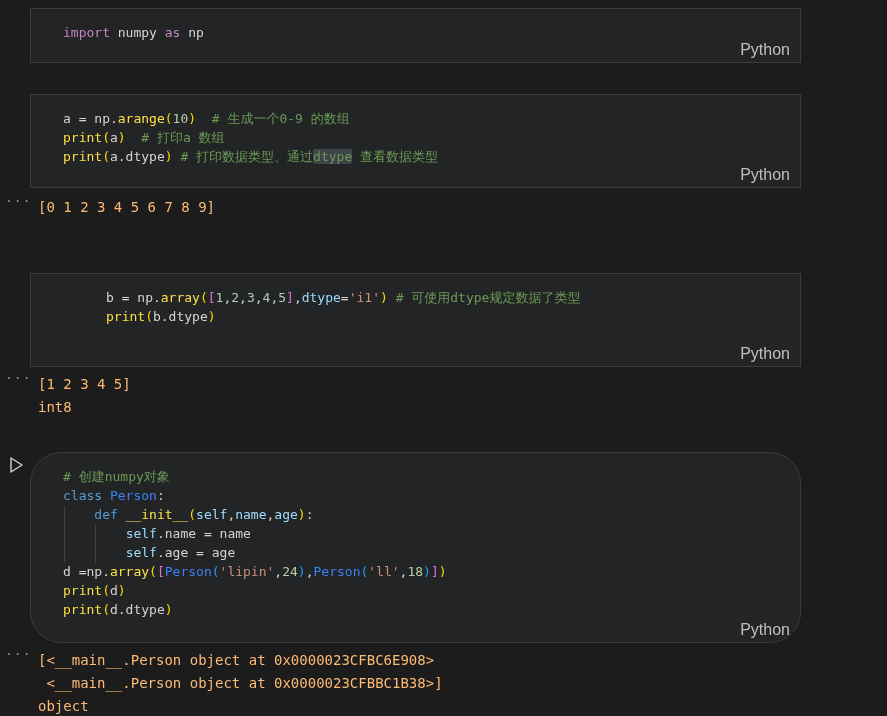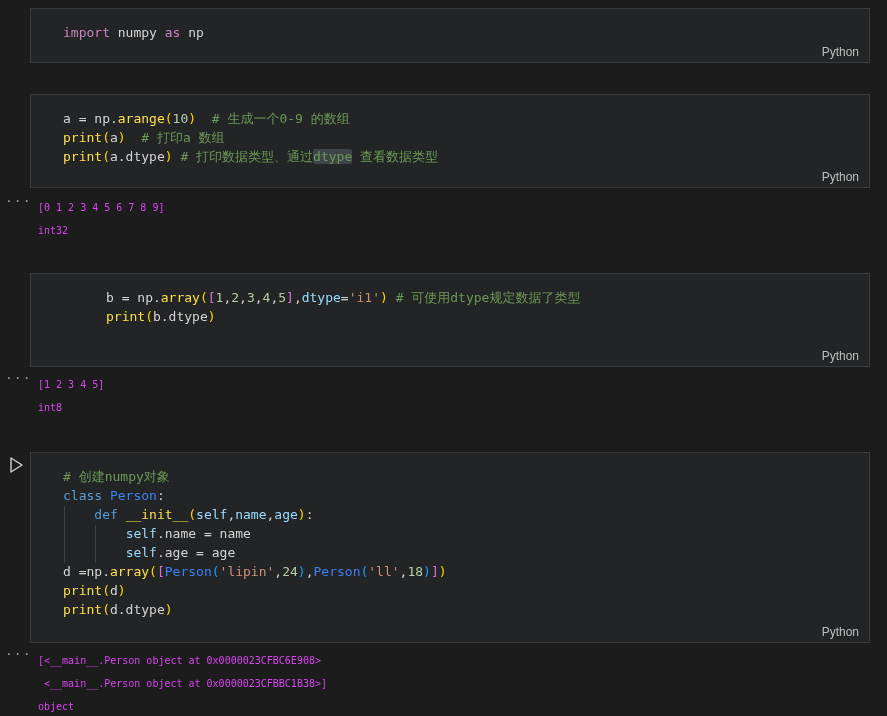--- a/index.html
+++ b/index.html
@@ -1,24 +1,24 @@
 <!DOCTYPE html>
 <html><head>
 <meta charset="utf-8">
 <style>
   html,body{margin:0;padding:0;background:#1c1c1d;}
   .screen{position:relative;width:887px;height:716px;background:#1c1c1d;overflow:hidden;
           font-family:"DejaVu Sans Mono","Liberation Mono",monospace;}
-  .cell{position:absolute;left:30px;width:840px;background:#232425;border:1px solid #3b3b3d;
+  .cell{position:absolute;left:30px;width:771px;background:#232425;border:1px solid #3b3b3d;
         box-sizing:border-box;}
   .code-area{position:relative;padding:14px 8px 0 32px;}
   .code-line{white-space:pre;font-size:13px;line-height:19px;color:#d4d4d4;}
-  .out-line{white-space:pre;font-size:10px;line-height:23px;color:#d946ef;}
+  .out-line{white-space:pre;font-size:14px;line-height:23px;color:#fdba74;}
   .lang-label{position:absolute;right:10px;bottom:3px;font-family:"Liberation Sans","DejaVu Sans",sans-serif;
-        font-size:12px;color:#bfbfbf;cursor:pointer;}
+        font-size:16px;color:#bfbfbf;cursor:pointer;}
   .output{position:absolute;left:38px;}
   .out-gutter{position:absolute;left:5px;top:-6px;font-size:13px;color:#9d9d9d;letter-spacing:1px;cursor:pointer;}
   .run-btn{position:absolute;left:6px;top:455px;width:20px;height:22px;background:none;border:none;
         padding:0;cursor:pointer;}
   .indent-guide{position:absolute;width:1px;background:#404040;}
   
   .tok-txt{color:#d4d4d4}
   .tok-kw{color:#c586c0}
   .tok-kw2{color:#569cd6}
   .tok-fn{color:#fde047}
@@ -50,21 +50,20 @@
         <div class="code-line"><span class="tok-fn">print</span><span class="tok-b1">(</span><span class="tok-txt">a</span><span class="tok-b1">)</span><span class="tok-txt">  </span><span class="tok-com"># 打印a 数组</span></div>
         <div class="code-line"><span class="tok-fn">print</span><span class="tok-b1">(</span><span class="tok-txt">a.dtype</span><span class="tok-b1">)</span><span class="tok-txt"> </span><span class="tok-com"># 打印数据类型、通过</span><span class="tok-comhl">dtype</span><span class="tok-com"> 查看数据类型</span></div>
       </div>
     <div class="lang-label">Python</div>
   </div>
 
   <div class="output" style="top:196px;">
     <span class="out-gutter" style="left:-33px;">...</span>
     <div>
         <div class="out-line">[0 1 2 3 4 5 6 7 8 9]</div>
-        <div class="out-line">int32</div>
       </div>
   </div>
 
   <div class="cell" style="top:273px;height:94px;padding-left:43px;">
     <div class="code-area">
         <div class="code-line"><span class="tok-txt">b = np.</span><span class="tok-fn">array</span><span class="tok-b1">(</span><span class="tok-b2">[</span><span class="tok-num">1</span><span class="tok-txt">,</span><span class="tok-num">2</span><span class="tok-txt">,</span><span class="tok-num">3</span><span class="tok-txt">,</span><span class="tok-num">4</span><span class="tok-txt">,</span><span class="tok-num">5</span><span class="tok-b2">]</span><span class="tok-txt">,</span><span class="tok-param">dtype</span><span class="tok-txt">=</span><span class="tok-str">'i1'</span><span class="tok-b1">)</span><span class="tok-txt"> </span><span class="tok-com"># 可使用dtype规定数据了类型</span></div>
         <div class="code-line"><span class="tok-fn">print</span><span class="tok-b1">(</span><span class="tok-txt">b.dtype</span><span class="tok-b1">)</span></div>
       </div>
     <div class="lang-label">Python</div>
   </div>
@@ -76,21 +75,21 @@
         <div class="out-line">int8</div>
       </div>
   </div>
 
   <button class="run-btn">
     <svg width="16" height="18" viewBox="0 0 16 18">
       <polygon points="3,2 14,9 3,16" fill="none" stroke="#d0d0d0" stroke-width="1.4" stroke-linejoin="round"></polygon>
     </svg>
   </button>
 
-  <div class="cell" style="top:452px;height:191px;">
+  <div class="cell" style="top:452px;height:191px;border-radius:31px;">
     <div class="indent-guide" style="left:33px;top:53px;height:57px;"></div>
     <div class="indent-guide" style="left:64px;top:72px;height:38px;"></div>
     <div class="code-area">
         <div class="code-line"><span class="tok-com"># 创建numpy对象</span></div>
         <div class="code-line"><span class="tok-kw2">class</span><span class="tok-txt"> </span><span class="tok-cls">Person</span><span class="tok-txt">:</span></div>
         <div class="code-line"><span class="tok-txt">    </span><span class="tok-kw2">def</span><span class="tok-txt"> </span><span class="tok-fn">__init__</span><span class="tok-b1">(</span><span class="tok-param">self</span><span class="tok-txt">,</span><span class="tok-param">name</span><span class="tok-txt">,</span><span class="tok-param">age</span><span class="tok-b1">)</span><span class="tok-txt">:</span></div>
         <div class="code-line"><span class="tok-txt">        </span><span class="tok-param">self</span><span class="tok-txt">.name = name</span></div>
         <div class="code-line"><span class="tok-txt">        </span><span class="tok-param">self</span><span class="tok-txt">.age = age</span></div>
         <div class="code-line"><span class="tok-txt">d =np.</span><span class="tok-fn">array</span><span class="tok-b1">(</span><span class="tok-b2">[</span><span class="tok-cls">Person</span><span class="tok-b3">(</span><span class="tok-str">'lipin'</span><span class="tok-txt">,</span><span class="tok-num">24</span><span class="tok-b3">)</span><span class="tok-txt">,</span><span class="tok-cls">Person</span><span class="tok-b3">(</span><span class="tok-str">'ll'</span><span class="tok-txt">,</span><span class="tok-num">18</span><span class="tok-b3">)</span><span class="tok-b2">]</span><span class="tok-b1">)</span></div>
         <div class="code-line"><span class="tok-fn">print</span><span class="tok-b1">(</span><span class="tok-txt">d</span><span class="tok-b1">)</span></div>

